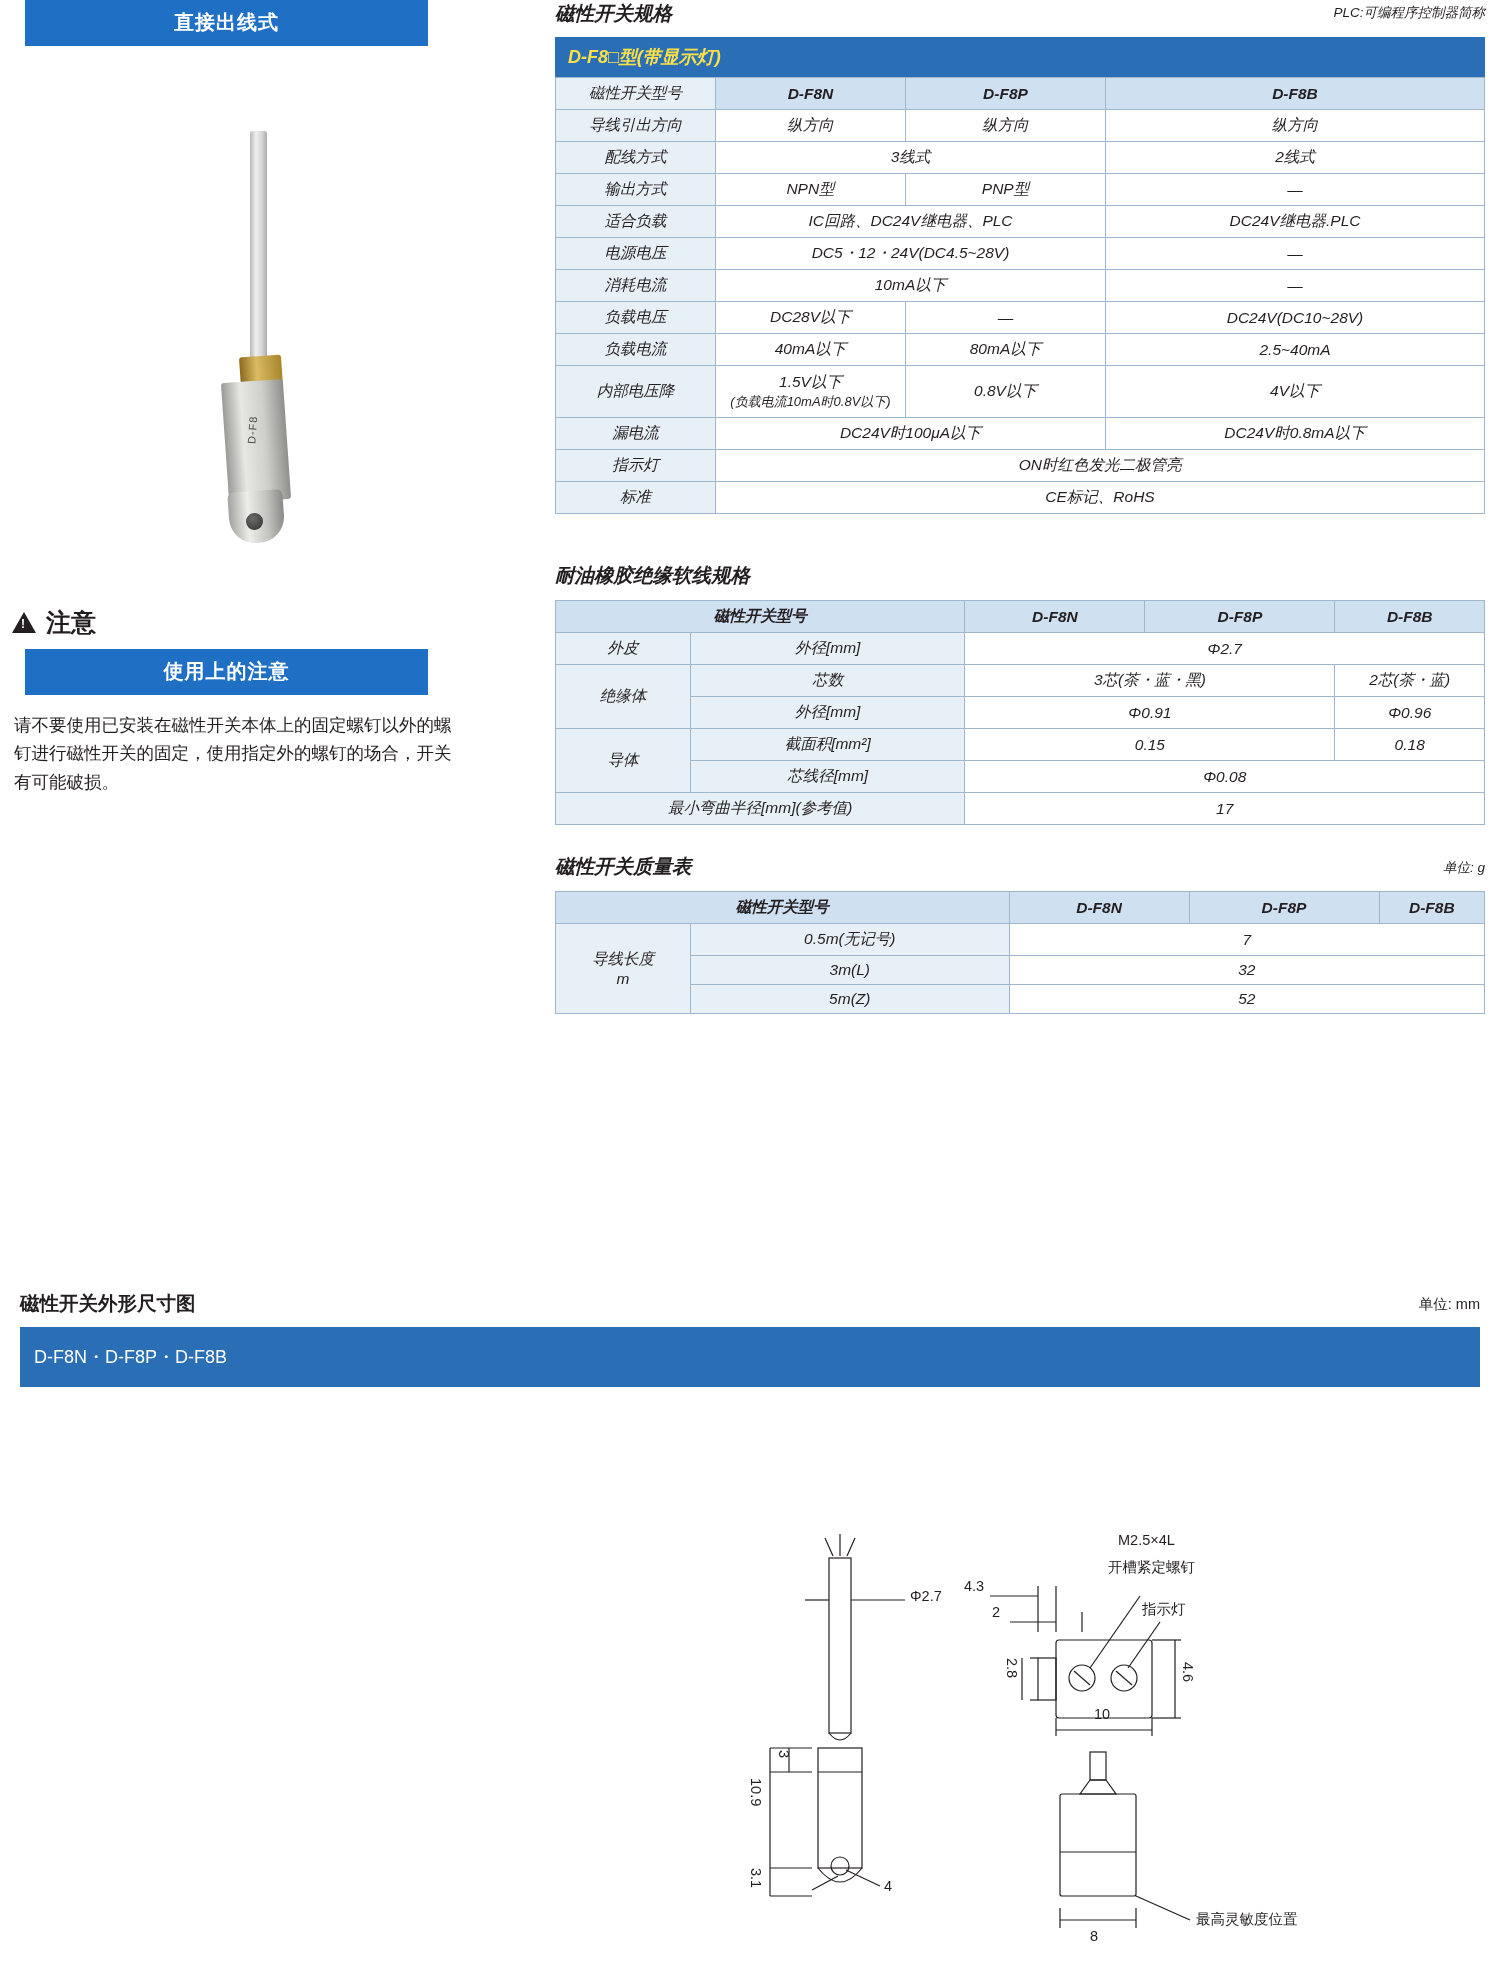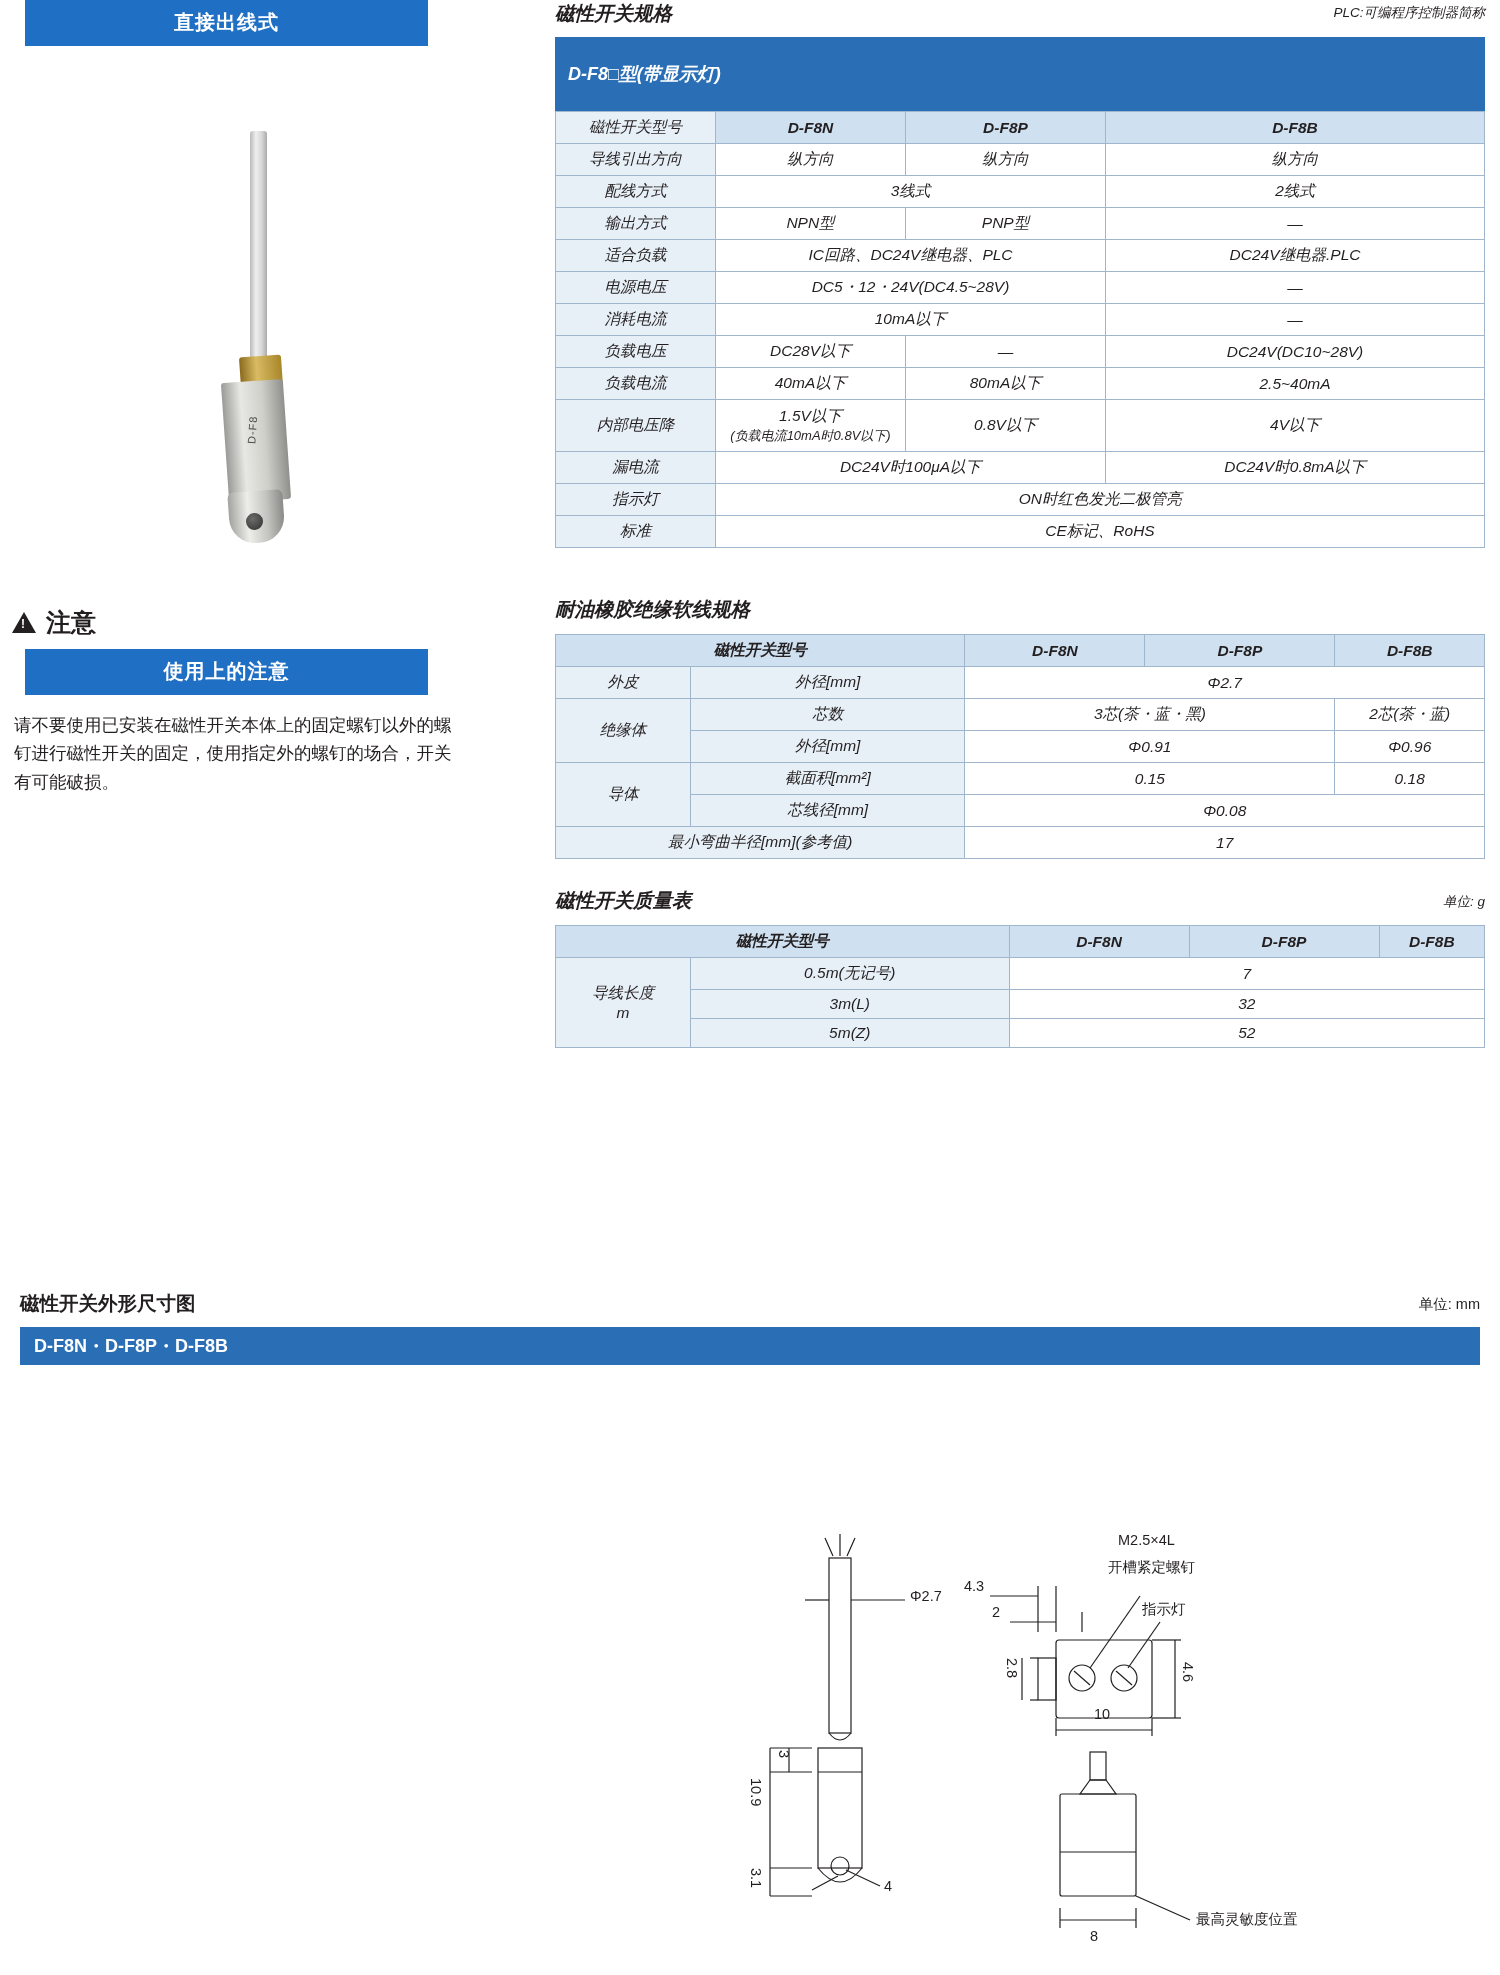--- a/index.html
+++ b/index.html
@@ -72,29 +72,29 @@
   
   .right-col { position:absolute; left:555px; top:0; width:930px;font-style:italic; }
   .sec-title { font-size:19.5px; font-weight:bold; }
   .plc-note { position:absolute; right:0; top:18px; font-size:13.5px; }
 
   table { border-collapse:collapse; width:100%; font-size:15.5px; }
   table td, table th { border:1px solid #9fb6cc; text-align:center; padding:5px 4px; }
   .tbl-head-blue { background:#cfe0f0; font-weight:bold; }
   .lbl { background:#e7eff7; text-align:center; }
   .tophdr {
-    background:#2a6fb5; color:#ffffff; font-weight:bold; text-align:left;
-    padding:24px 12px; font-size:18px; border:1px solid #2a6fb5;
+    background:#2a6fb5; color:#fde047; font-weight:bold; text-align:left;
+    padding:7px 12px; font-size:18px; border:1px solid #2a6fb5;
   }
   .small { font-size:13px; }
 
   .spec-table { margin-top:10px; }
   .dim-bluebar {
-    background:#2a6fb5; color:#fff; font-weight:bold;
-    padding:7px 14px; font-size:18px; margin-top:10px; width:1460px;
+    background:#2a6fb5; color:#fff; font-weight:normal;
+    padding:18px 14px; font-size:18px; margin-top:10px; width:1460px;
   }
   .drawing { position:relative; width:1500px; height:760px; }
   .dimtxt { position:absolute; font-size:14.5px; }
   .vert { writing-mode:vertical-rl; text-orientation:mixed; }
 </style>
 </head>
 <body>
 
 <div class="page">
 

